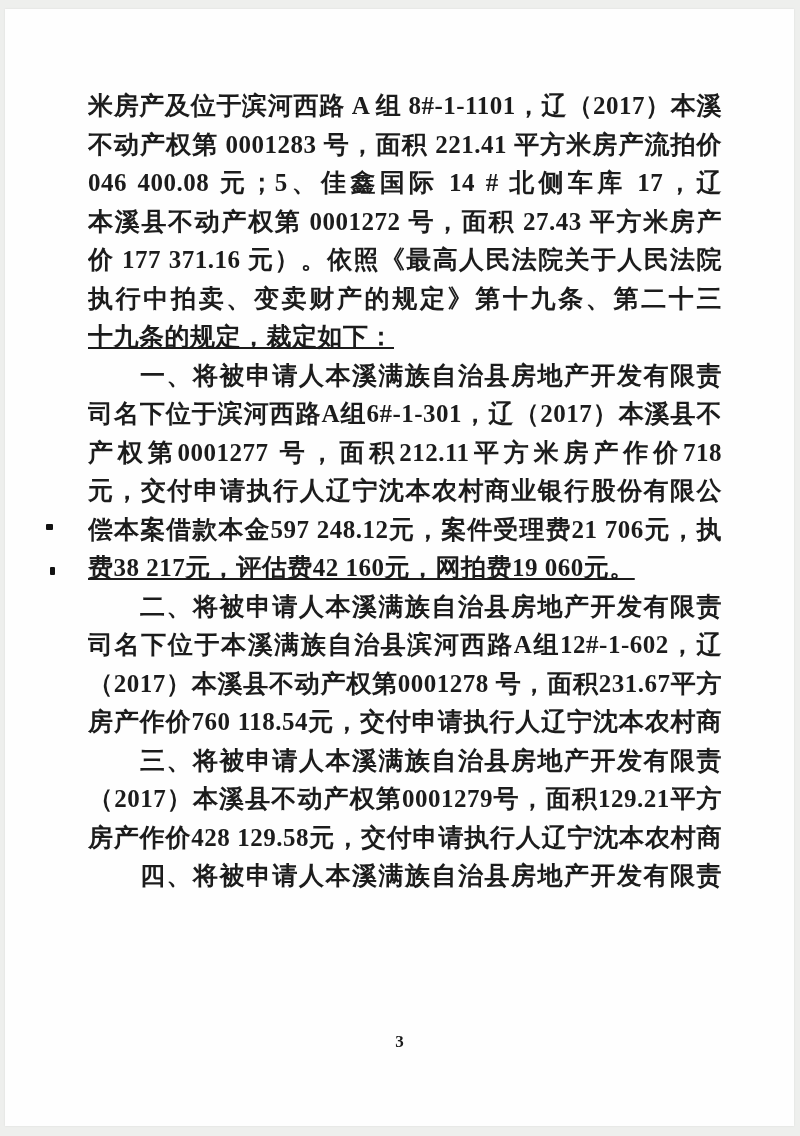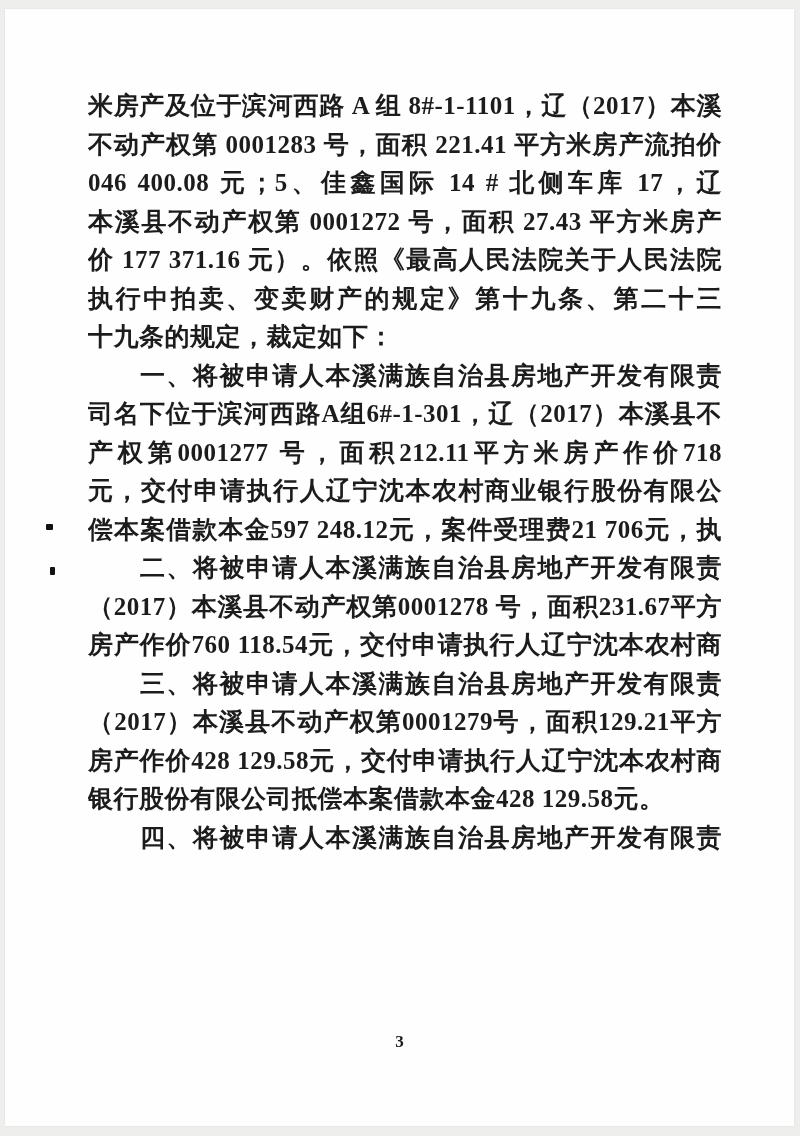--- a/index.html
+++ b/index.html
@@ -38,20 +38,21 @@
     font-weight: 600;
     color: #1c1c1c;
     letter-spacing: 0.5px;
     white-space: normal;
     overflow: hidden;
     text-align: justify;
     text-align-last: justify;
   }
   .line.end {
     text-align-last: left;
+    text-decoration: underline;
   }
   .line.indent {
     padding-left: 52px;
   }
   .ink-speck {
     position: absolute;
     background: #121212;
     border-radius: 1px;
   }
   .speck-1 { left: 41px; top: 515px; width: 7px; height: 6px; }
@@ -79,27 +80,28 @@
       <div class="line">046 400.08 元；5、佳鑫国际 14 # 北侧车库 17，辽（2017）</div>
       <div class="line">本溪县不动产权第 0001272 号，面积 27.43 平方米房产流拍</div>
       <div class="line">价 177 371.16 元）。依照《最高人民法院关于人民法院民事</div>
       <div class="line">执行中拍卖、变卖财产的规定》第十九条、第二十三条、二</div>
       <div class="line end">十九条的规定，裁定如下：</div>
       <div class="line indent">一、将被申请人本溪满族自治县房地产开发有限责任公</div>
       <div class="line">司名下位于滨河西路A组6#-1-301，辽（2017）本溪县不动</div>
       <div class="line">产权第0001277 号，面积212.11平方米房产作价718 391.12</div>
       <div class="line">元，交付申请执行人辽宁沈本农村商业银行股份有限公司抵</div>
       <div class="line">偿本案借款本金597 248.12元，案件受理费21 706元，执行</div>
+      <div class="line end">费38 217元，评估费42 160元，网拍费19 060元。</div>
       <div class="line indent">二、将被申请人本溪满族自治县房地产开发有限责任公</div>
+      <div class="line">司名下位于本溪满族自治县滨河西路A组12#-1-602，辽</div>
       <div class="line">（2017）本溪县不动产权第0001278 号，面积231.67平方米</div>
       <div class="line">房产作价760 118.54元，交付申请执行人辽宁沈本农村商业</div>
       <div class="line indent">三、将被申请人本溪满族自治县房地产开发有限责任公</div>
       <div class="line">（2017）本溪县不动产权第0001279号，面积129.21平方米</div>
       <div class="line">房产作价428 129.58元，交付申请执行人辽宁沈本农村商业</div>
-      <div class="line end">银行股份有限公司抵偿本案借款本金428 129.58元。</div>
       <div class="line indent">四、将被申请人本溪满族自治县房地产开发有限责任公</div>
     </div>
 
     <div class="ink-speck speck-1"></div>
     <div class="ink-speck speck-2"></div>
 
     <div class="page-number">3</div>
 
   </div>
 </div>

